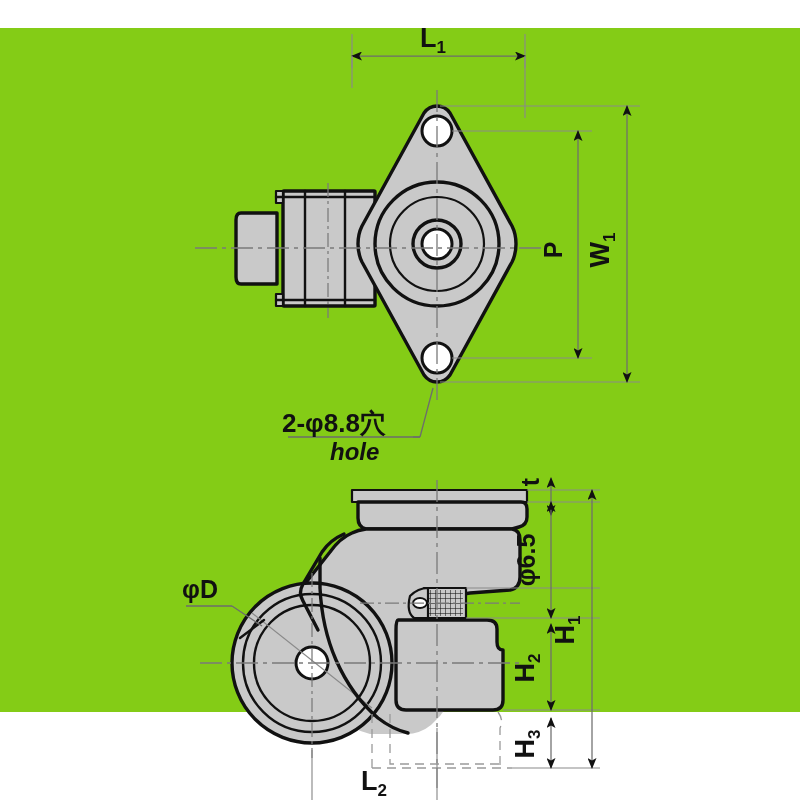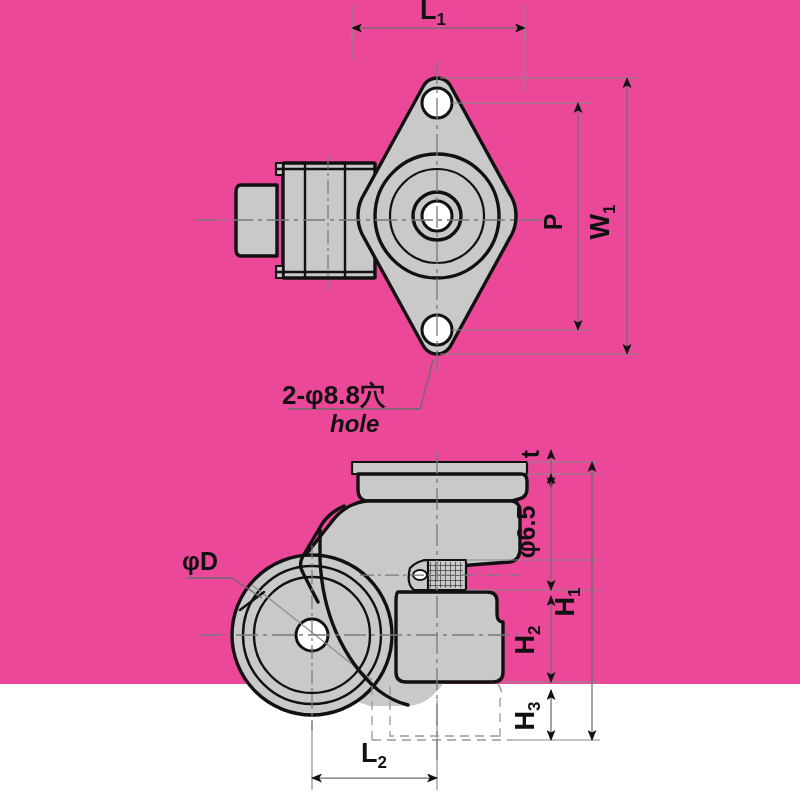--- a/index.html
+++ b/index.html
@@ -10,21 +10,22 @@
   body {
     width: 800px;
     height: 800px;
     overflow: hidden;
     font-family: "Liberation Sans", sans-serif;
   }
   #drawing-root {
     position: relative;
     width: 800px;
     height: 684px;
-    background: #ec4899;
+    background: #84cc16;
+    margin-top: 28px;
   }
   svg.cad {
     display: block;
     width: 800px;
     height: 800px;
   }
   
   .outline      { fill: none; stroke: #111111; stroke-width: 3.4; stroke-linejoin: round; stroke-linecap: round; }
   .outline-thin { fill: none; stroke: #111111; stroke-width: 2.4; stroke-linejoin: round; stroke-linecap: round; }
   .part-fill    { fill: #c9c9c9; stroke: #111111; stroke-width: 3.4; stroke-linejoin: round; }

